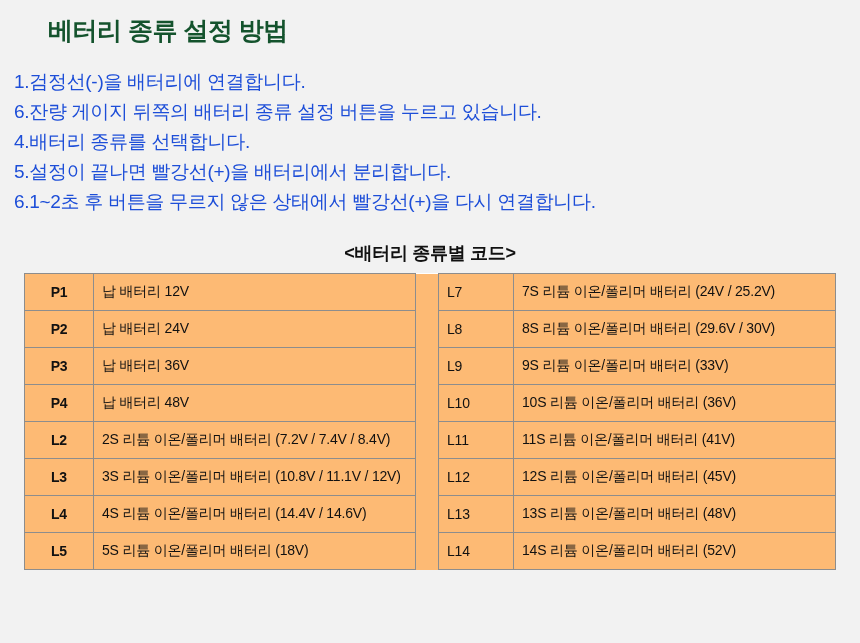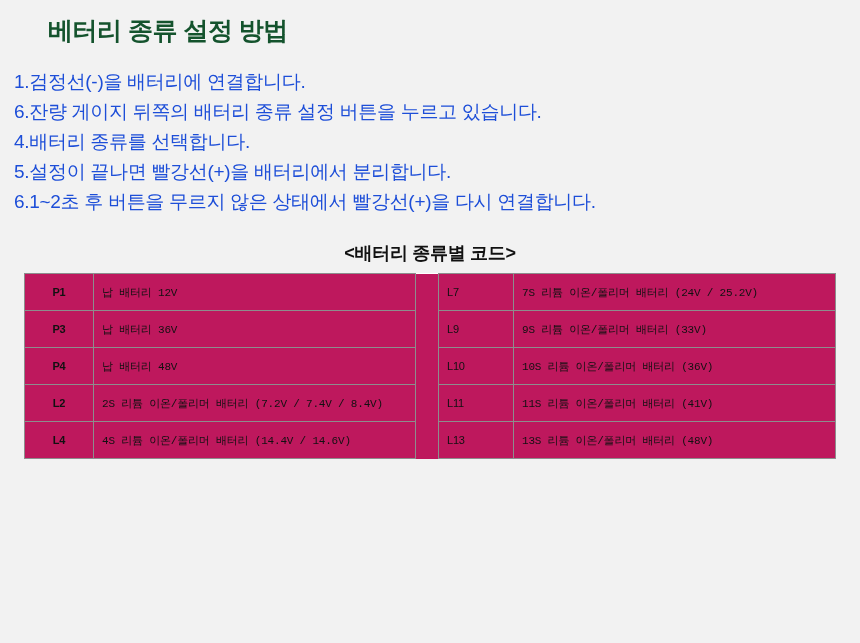--- a/index.html
+++ b/index.html
@@ -52,39 +52,38 @@
   }
   table.codes {
     border-collapse: collapse;
     width: 812px;
     table-layout: fixed;
     background: #fff;
   }
   table.codes td {
     border: 1px solid #8d8d8d;
     height: 36px;
-    font-size: 11px;
+    font-size: 14px;
     color: #111;
     padding: 0 8px;
-    background: #be185d;
+    background: #fdba74;
     letter-spacing: -0.2px;
   }
   td.code {
     width: 52px;
     text-align: center;
     font-weight: bold;
   }
   td.code-wide {
     width: 58px;
     text-align: left;
     font-weight: normal;
   }
   td.desc {
     padding-left: 12px;
-    font-family: Liberation Mono, monospace;
   }
   td.spacer {
     border: none !important;
     width: 6px;
     background: #f2f2f2;
   }
 </style>
 </head>
 <body>
 
@@ -106,20 +105,27 @@
     <table class="codes">
       <tbody>
         <tr>
           <td class="code">P1</td>
           <td class="desc">납 배터리 12V</td>
           <td class="spacer"></td>
           <td class="code-wide">L7</td>
           <td class="desc">7S 리튬 이온/폴리머 배터리 (24V / 25.2V)</td>
         </tr>
         <tr>
+          <td class="code">P2</td>
+          <td class="desc">납 배터리 24V</td>
+          <td class="spacer"></td>
+          <td class="code-wide">L8</td>
+          <td class="desc">8S 리튬 이온/폴리머 배터리 (29.6V / 30V)</td>
+        </tr>
+        <tr>
           <td class="code">P3</td>
           <td class="desc">납 배터리 36V</td>
           <td class="spacer"></td>
           <td class="code-wide">L9</td>
           <td class="desc">9S 리튬 이온/폴리머 배터리 (33V)</td>
         </tr>
         <tr>
           <td class="code">P4</td>
           <td class="desc">납 배터리 48V</td>
           <td class="spacer"></td>
@@ -127,23 +133,37 @@
           <td class="desc">10S 리튬 이온/폴리머 배터리 (36V)</td>
         </tr>
         <tr>
           <td class="code">L2</td>
           <td class="desc">2S 리튬 이온/폴리머 배터리 (7.2V / 7.4V / 8.4V)</td>
           <td class="spacer"></td>
           <td class="code-wide">L11</td>
           <td class="desc">11S 리튬 이온/폴리머 배터리 (41V)</td>
         </tr>
         <tr>
+          <td class="code">L3</td>
+          <td class="desc">3S 리튬 이온/폴리머 배터리 (10.8V / 11.1V / 12V)</td>
+          <td class="spacer"></td>
+          <td class="code-wide">L12</td>
+          <td class="desc">12S 리튬 이온/폴리머 배터리 (45V)</td>
+        </tr>
+        <tr>
           <td class="code">L4</td>
           <td class="desc">4S 리튬 이온/폴리머 배터리 (14.4V / 14.6V)</td>
           <td class="spacer"></td>
           <td class="code-wide">L13</td>
           <td class="desc">13S 리튬 이온/폴리머 배터리 (48V)</td>
+        </tr>
+        <tr>
+          <td class="code">L5</td>
+          <td class="desc">5S 리튬 이온/폴리머 배터리 (18V)</td>
+          <td class="spacer"></td>
+          <td class="code-wide">L14</td>
+          <td class="desc">14S 리튬 이온/폴리머 배터리 (52V)</td>
         </tr>
       </tbody>
     </table>
   </div>
 
 </div>
 
 </body></html>

